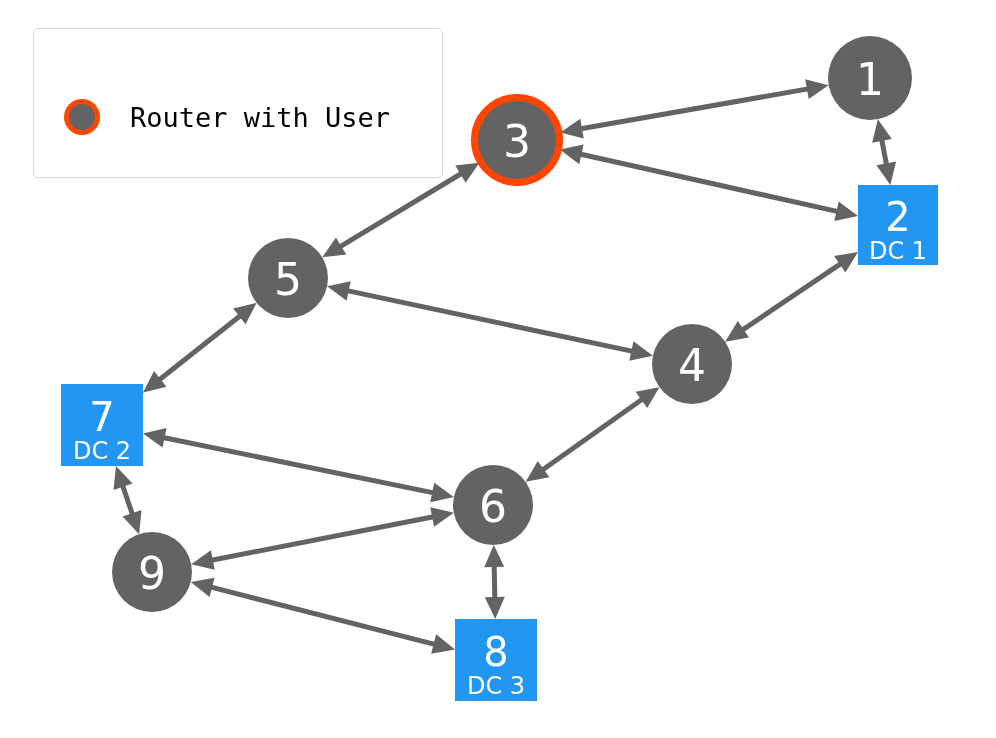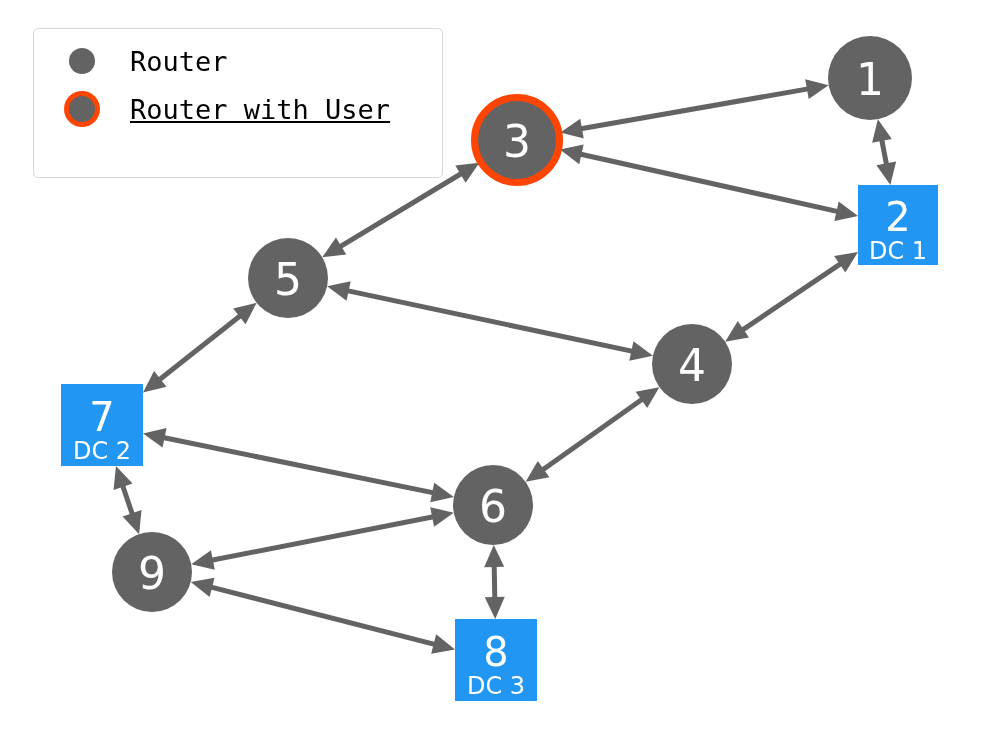--- a/index.html
+++ b/index.html
@@ -48,21 +48,21 @@
   }
   .legend-row {
     position: absolute;
     left: 0;
     width: 100%;
     height: 48px;
     display: flex;
     align-items: center;
   }
   .legend-row.r0 { top: 8px; }
-  .legend-row.r1 { top: 56px; text-decoration: underline; }
+  .legend-row.r1 { top: 64px; }
   .legend-row.r2 { top: 104px; }
   .legend-marker-wrap {
     width: 96px;
     display: flex;
     justify-content: center;
     align-items: center;
   }
   .lm-circle {
     width: 26px;
     height: 26px;
@@ -198,25 +198,19 @@
         <text x="496" y="686" class="node-label-sub">DC 3</text>
       </g>
       <g>
         <circle cx="152" cy="572" r="40" fill="#636363"></circle>
         <text x="152" y="573" class="node-label-num" font-size="44">9</text>
       </g>
     </g>
 </svg>
 
 <div class="legend-box">
-  <div class="legend-row r0">
-    <span class="legend-marker-wrap">
-      <span class="lm-circle"></span>
-    </span>
-    <span class="legend-text">Router</span>
-  </div>
   <div class="legend-row r1">
     <span class="legend-marker-wrap">
       <span class="lm-circle-ring"></span>
     </span>
     <span class="legend-text">Router with User</span>
   </div>
 </div>
 
 </body></html>

